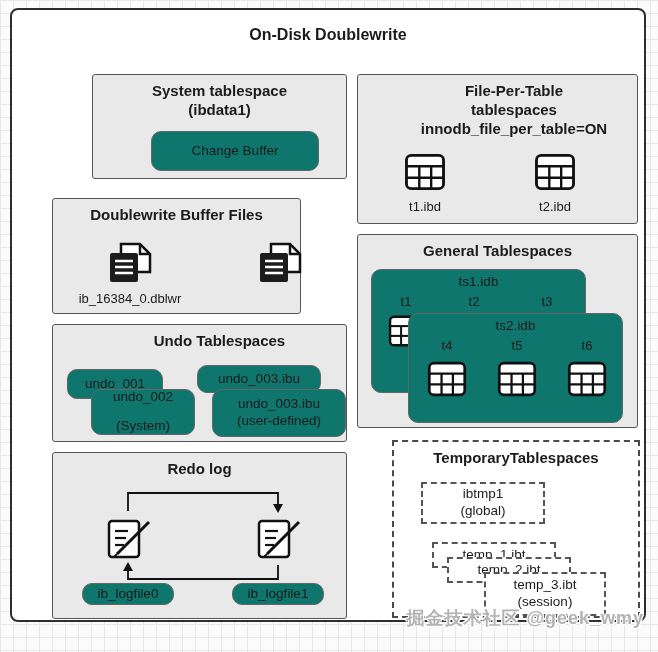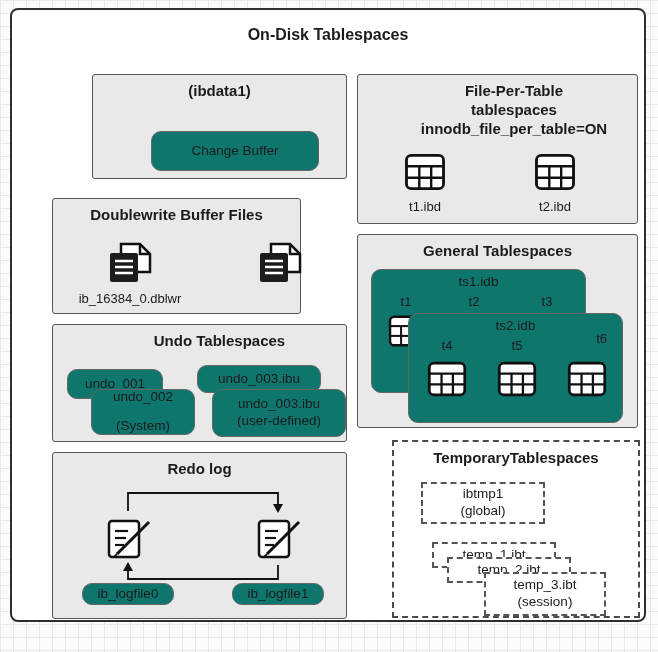--- a/index.html
+++ b/index.html
@@ -46,24 +46,25 @@
     font-size:18px; font-weight:600; letter-spacing:1px; color:#b3b3b3;
     text-shadow:1px 1px 0 #fff, -1px -1px 0 #fff, 1px -1px 0 #fff, -1px 1px 0 #fff;
   }
 </style>
 </head>
 <body>
 
 <div class="page">
   <div class="frame">
 
-    <div class="main-title">On-Disk Tablespaces</div>
+    <div class="main-title">On-Disk Doublewrite</div>
 
     <div class="gbox" style="left:80px; top:64px; width:255px; height:105px;">
       <div class="btitle">
+        <div>System tablespace</div>
         <div>(ibdata1)</div>
       </div>
       <div class="wbox" style="left:58px; top:56px; width:168px; height:40px;">
         <div>Change Buffer</div>
       </div>
     </div>
 
     <div class="gbox" style="left:345px; top:64px; width:281px; height:150px;padding-left:33px;">
       <div class="btitle">
         <div>File-Per-Table</div>
@@ -187,21 +188,21 @@
           <line x1="2.5" y1="26" x2="41.5" y2="26" stroke="#111" stroke-width="2.5"></line>
           <line x1="16" y1="14" x2="16" y2="37.5" stroke="#111" stroke-width="2.5"></line>
           <line x1="28.5" y1="14" x2="28.5" y2="37.5" stroke="#111" stroke-width="2.5"></line>
         </svg>
       </div>
 
       <div class="wbox" style="left:50px; top:78px; width:215px; height:110px; justify-content:flex-start;">
         <div style="font-size:13.5px; padding-top:4px;">ts2.idb</div>
         <div class="lbl" style="left:18px; top:24px; width:40px;">t4</div>
         <div class="lbl" style="left:88px; top:24px; width:40px;">t5</div>
-        <div class="lbl" style="left:158px; top:17px; width:40px;text-align:right;">t6</div>
+        <div class="lbl" style="left:158px; top:24px; width:40px;">t6</div>
         <svg class="icon" style="left:18px; top:46px;" width="40" height="38" viewBox="0 0 44 40">
           <rect x="2.5" y="2.5" width="39" height="35" rx="5" fill="#fff" stroke="#111" stroke-width="3"></rect>
           <line x1="2.5" y1="14" x2="41.5" y2="14" stroke="#111" stroke-width="2.5"></line>
           <line x1="2.5" y1="26" x2="41.5" y2="26" stroke="#111" stroke-width="2.5"></line>
           <line x1="16" y1="14" x2="16" y2="37.5" stroke="#111" stroke-width="2.5"></line>
           <line x1="28.5" y1="14" x2="28.5" y2="37.5" stroke="#111" stroke-width="2.5"></line>
         </svg>
         <svg class="icon" style="left:88px; top:46px;" width="40" height="38" viewBox="0 0 44 40">
           <rect x="2.5" y="2.5" width="39" height="35" rx="5" fill="#fff" stroke="#111" stroke-width="3"></rect>
           <line x1="2.5" y1="14" x2="41.5" y2="14" stroke="#111" stroke-width="2.5"></line>
@@ -232,13 +233,14 @@
         <div>temp_2.ibt</div>
       </div>
       <div class="dash-box" style="left:90px; top:130px; width:122px; height:44px;">
         <div>temp_3.ibt</div>
         <div>(session)</div>
       </div>
     </div>
 
   </div>
 
+  <div class="watermark">掘金技术社区 @geek_wmy</div>
 </div>
 
 </body></html>

